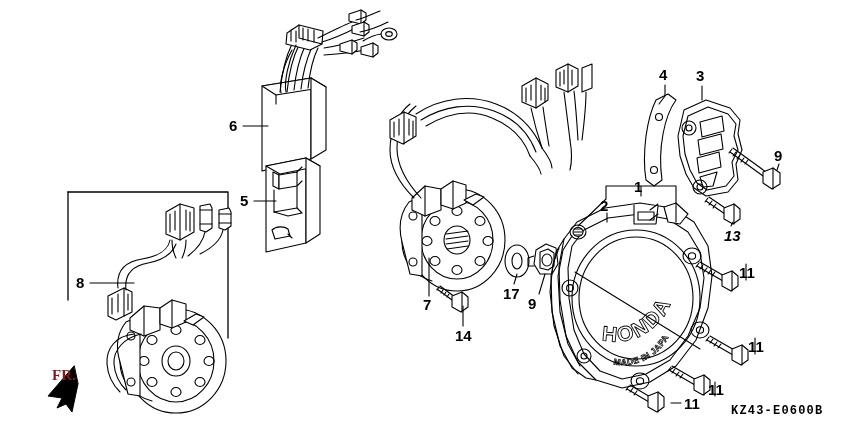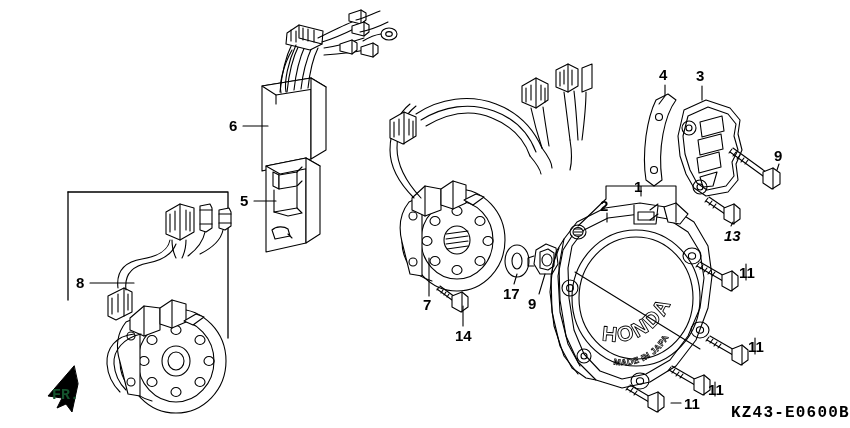--- a/index.html
+++ b/index.html
@@ -2,22 +2,22 @@
 <html><head>
 <meta charset="utf-8">
 <title>Parts Diagram</title>
 <style>
   html,body{margin:0;padding:0;background:#fff;}
   body{font-family:"Liberation Sans",sans-serif;}
   #page{position:relative;width:850px;height:428px;background:#ffffff;overflow:hidden;}
   #art{position:absolute;left:0;top:0;width:850px;height:428px;}
   .cal{position:absolute;font-family:"Liberation Sans",sans-serif;font-weight:bold;color:#000;line-height:1;white-space:nowrap;}
   .cal-num{font-size:15px;}
-  .fr-label{position:absolute;font-size:15px;font-weight:bold;font-family:Liberation Mono, monospace;color:#14532d;letter-spacing:0px;margin-top:20px;}
-  .partno{position:absolute;font-family:"Liberation Mono","DejaVu Sans Mono",monospace;font-size:16px;font-weight:bold;letter-spacing:1.2px;color:#000;white-space:nowrap;}
+  .fr-label{position:absolute;font-size:15px;font-weight:bold;font-family:Liberation Serif, serif;color:#7f1d1d;letter-spacing:0px;}
+  .partno{position:absolute;font-family:"Liberation Mono","DejaVu Sans Mono",monospace;font-size:12px;font-weight:bold;letter-spacing:1.2px;color:#000;white-space:nowrap;}
 </style>
 </head>
 <body>
 
 <div id="page">
 
   <svg id="art" viewBox="0 0 850 428" xmlns="http://www.w3.org/2000/svg">
     <rect x="0" y="0" width="850" height="428" fill="#ffffff"></rect>
 
     <g fill="none" stroke="#000" stroke-width="1.1" stroke-linecap="round" stroke-linejoin="round">

